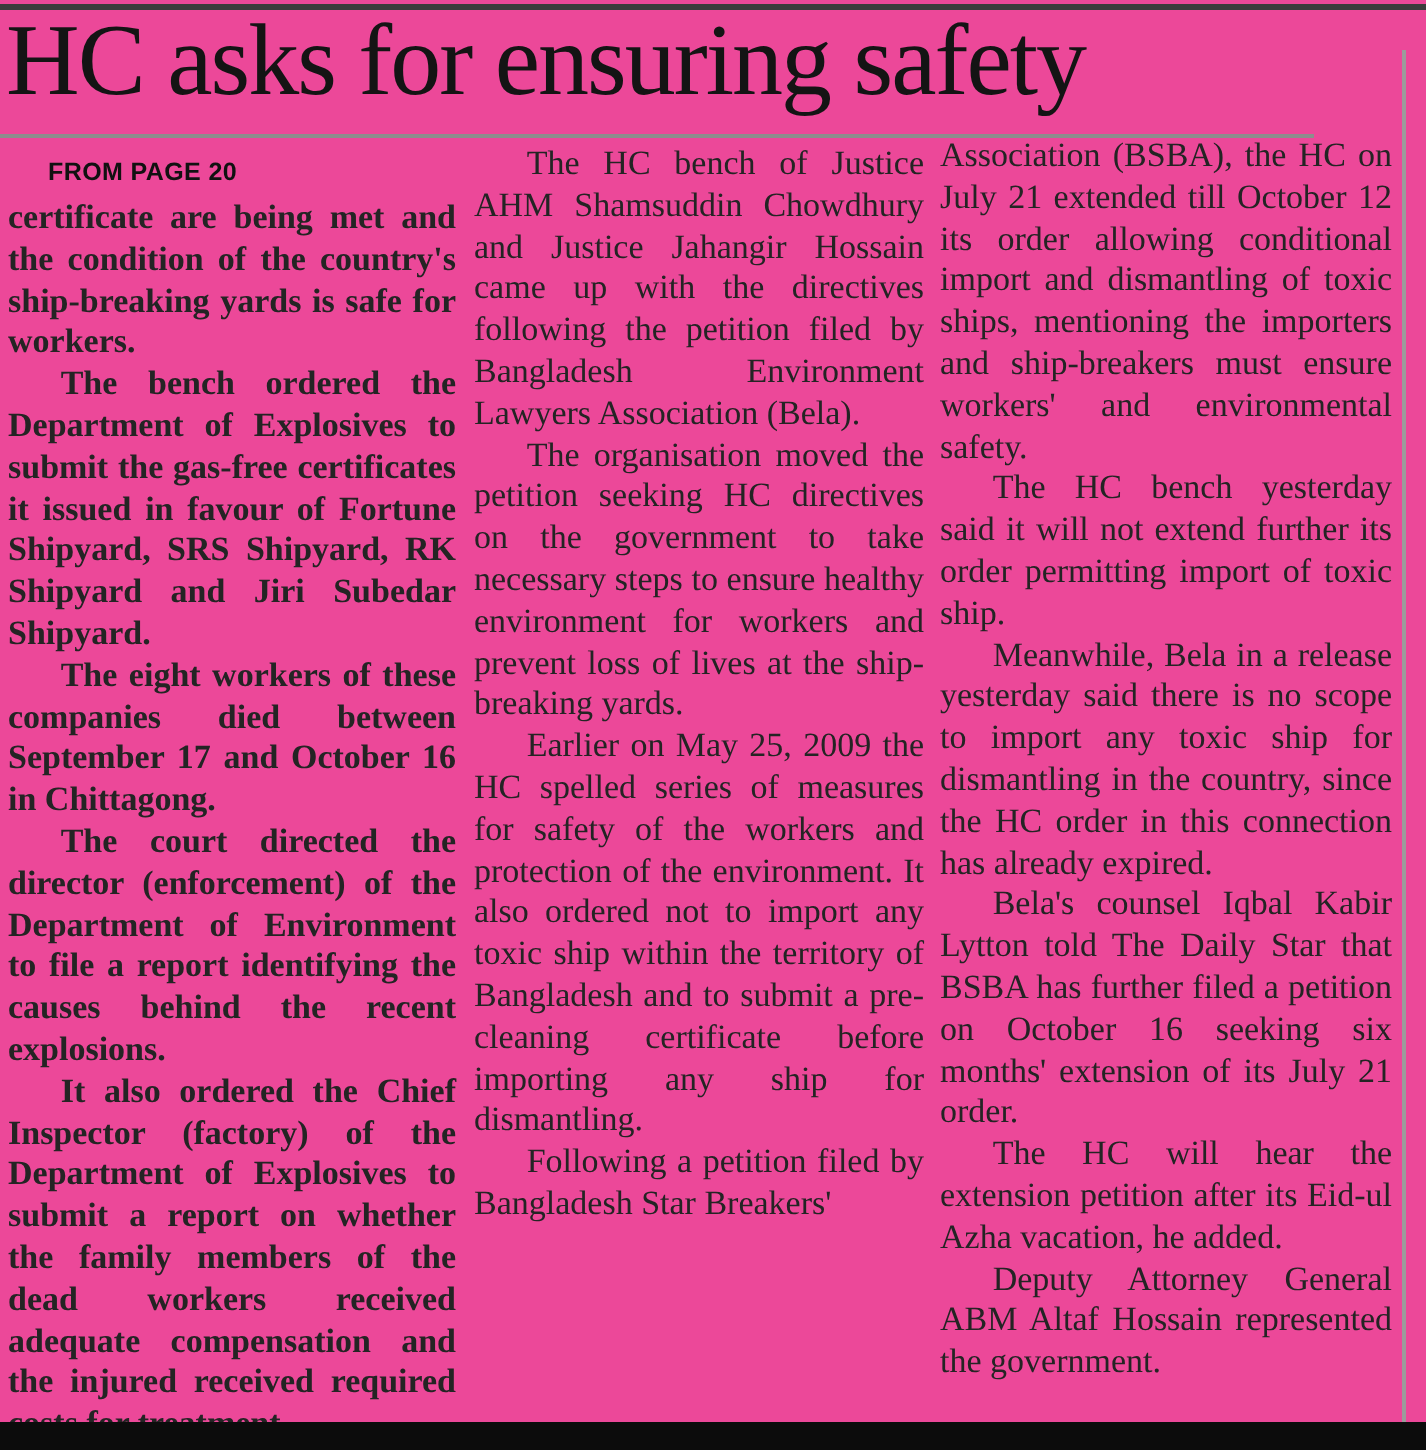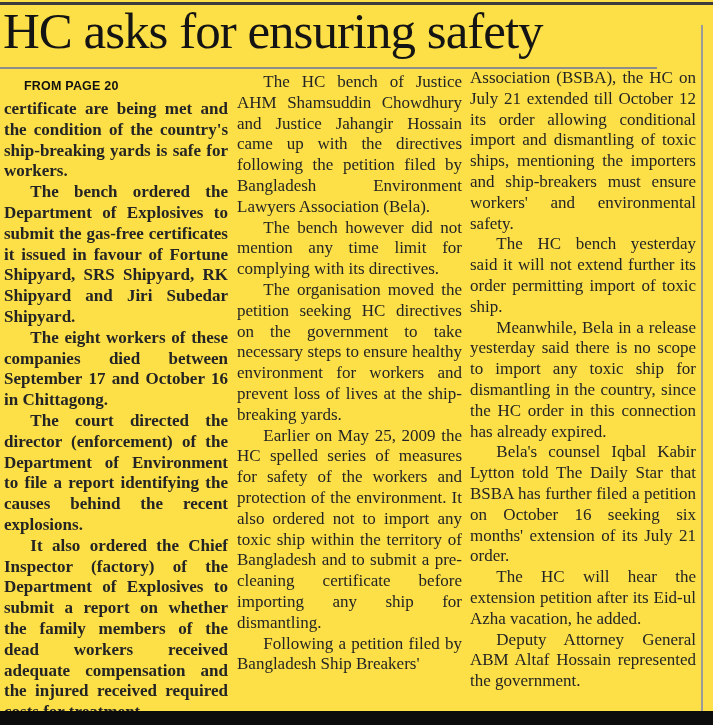--- a/index.html
+++ b/index.html
@@ -4,21 +4,21 @@
 <style>
   html, body {
     margin: 0;
     padding: 0;
     background: #e9e9e9;
   }
   .page {
     position: relative;
     width: 713px;
     height: 725px;
-    background: #fde047;
+    background: #ec4899;
     overflow: hidden;
     font-family: "Liberation Serif", serif;
     color: #1c1c1c;
   }
   .top-rule {
     position: absolute;
     top: 2px;
     left: 0;
     width: 713px;
     height: 3px;
@@ -103,24 +103,23 @@
 
   <div class="col col-1" id="col-0">
       <p class="para">certificate are being met and the condition of the country's ship-breaking yards is safe for workers.</p>
       <p class="para indent">The bench ordered the Department of Explosives to submit the gas-free certificates it issued in favour of Fortune Shipyard, SRS Shipyard, RK Shipyard and Jiri Subedar Shipyard.</p>
       <p class="para indent">The eight workers of these companies died between September 17 and October 16 in Chittagong.</p>
       <p class="para indent">The court directed the director (enforcement) of the Department of Environment to file a report identifying the causes behind the recent explosions.</p>
       <p class="para indent">It also ordered the Chief Inspector (factory) of the Department of Explosives to submit a report on whether the family members of the dead workers received adequate compensation and the injured received required costs for treatment.</p>
     </div>
   <div class="col col-2" id="col-1">
       <p class="para indent">The HC bench of Justice AHM Shamsuddin Chowdhury and Justice Jahangir Hossain came up with the directives following the petition filed by Bangladesh Environment Lawyers Association (Bela).</p>
-      <p class="para indent">The bench however did not mention any time limit for complying with its directives.</p>
       <p class="para indent">The organisation moved the petition seeking HC directives on the government to take necessary steps to ensure healthy environment for workers and prevent loss of lives at the ship-breaking yards.</p>
       <p class="para indent">Earlier on May 25, 2009 the HC spelled series of measures for safety of the workers and protection of the environment. It also ordered not to import any toxic ship within the territory of Bangladesh and to submit a pre-cleaning certificate before importing any ship for dismantling.</p>
-      <p class="para indent">Following a petition filed by Bangladesh Ship Breakers'</p>
+      <p class="para indent">Following a petition filed by Bangladesh Star Breakers'</p>
     </div>
   <div class="col col-3" id="col-2">
       <p class="para">Association (BSBA), the HC on July 21 extended till October 12 its order allowing conditional import and dismantling of toxic ships, mentioning the importers and ship-breakers must ensure workers' and environmental safety.</p>
       <p class="para indent">The HC bench yesterday said it will not extend further its order permitting import of toxic ship.</p>
       <p class="para indent">Meanwhile, Bela in a release yesterday said there is no scope to import any toxic ship for dismantling in the country, since the HC order in this connection has already expired.</p>
       <p class="para indent">Bela's counsel Iqbal Kabir Lytton told The Daily Star that BSBA has further filed a petition on October 16 seeking six months' extension of its July 21 order.</p>
       <p class="para indent">The HC will hear the extension petition after its Eid-ul Azha vacation, he added.</p>
       <p class="para indent">Deputy Attorney General ABM Altaf Hossain represented the government.</p>
     </div>
 

